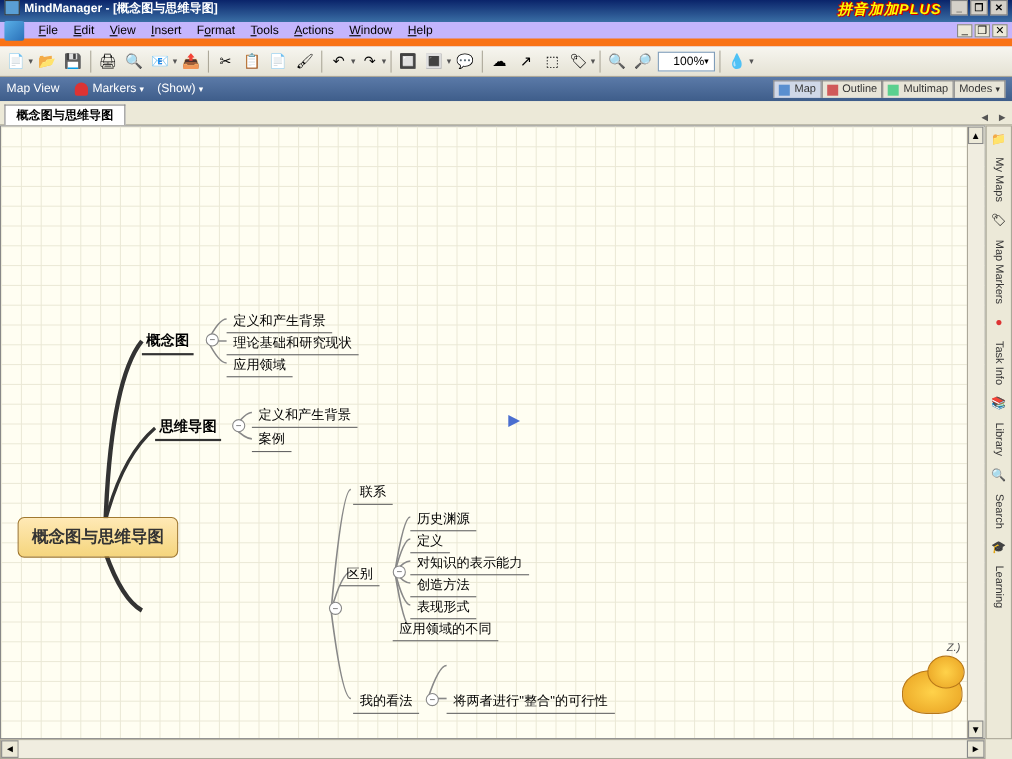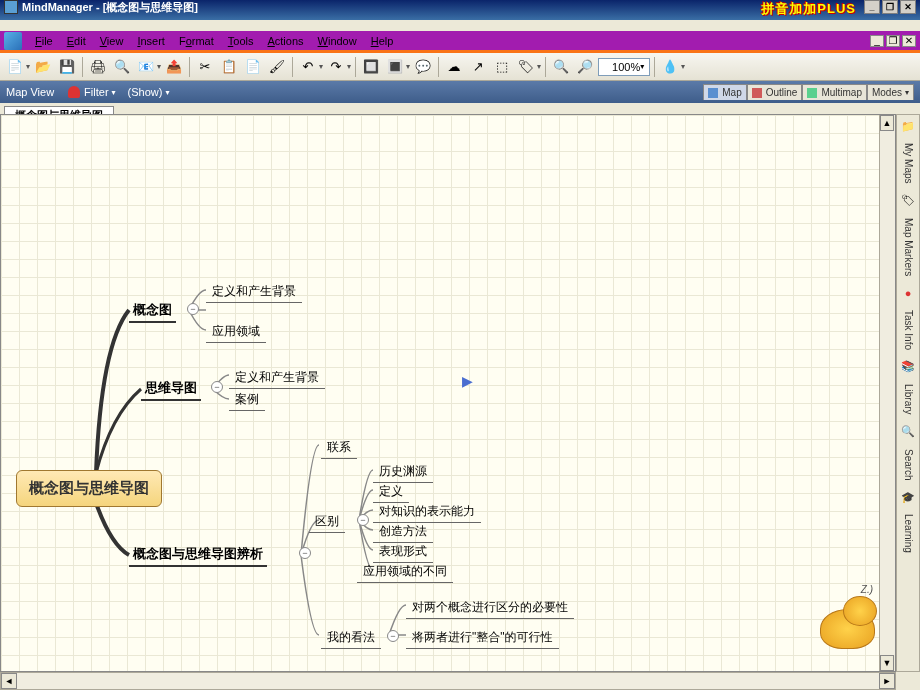--- a/index.html
+++ b/index.html
@@ -1,26 +1,26 @@
 <!DOCTYPE html>
 <html><head>
 <meta charset="utf-8">
 <style>
 * { margin: 0; padding: 0; box-sizing: border-box; font-family: "Microsoft YaHei", Tahoma, Arial, sans-serif; }
 body { width: 920px; height: 690px; overflow: hidden; background: #ece9d8; position: relative; }
 
 
 .titlebar { height: 20px; background: linear-gradient(to bottom, #0a246a, #3a6ea5); display: flex; align-items: flex-start; padding: 0 4px; color: white; font-size: 11px; font-weight: bold; }
 .titlebar .icon { width: 14px; height: 14px; background: #5a9fd4; margin-right: 4px; border: 1px solid #333; }
-.titlebar .plus-badge { margin-left: auto; font-weight: bold; font-size: 13px; color: #ff0; text-shadow: 1px 1px 0 #c00, -1px -1px 0 #c00; margin-right: 8px; letter-spacing: 1px; }
+.titlebar .plus-badge { margin-left: auto; font-weight: bold; font-size: 13px; color: #ff0; text-shadow: 1px 1px 0 #c00, -1px -1px 0 #c00; margin-right: 8px; letter-spacing: 1px; font-style: italic; }
 .win-btns { display: flex; gap: 2px; }
 .win-btns span { width: 16px; height: 14px; background: #d4d0c8; border: 1px solid #808080; font-size: 9px; display: flex; align-items: center; justify-content: center; color: #000; }
 
 
-.menubar { height: 22px; background: #a21caf; display: flex; align-items: center; padding: 0 4px; font-size: 11px; border-bottom: 3px solid #f97316; position: relative; margin-top: 11px; }
+.menubar { height: 22px; background: #c4b5fd; display: flex; align-items: center; padding: 0 4px; font-size: 11px; border-bottom: 7px solid #f97316; position: relative; }
 .menubar .micon { width: 18px; height: 18px; background: linear-gradient(135deg,#5ab0e8,#2a70b8); border-radius: 2px; margin-right: 6px; }
 .menubar .mitem { padding: 2px 7px; cursor: default; }
 .menubar .mitem u { text-decoration: underline; }
 .menubar .right-btns { margin-left: auto; display: flex; gap: 2px; font-size: 10px; }
 .menubar .right-btns span { width: 14px; height: 12px; border: 1px solid #888; background: #ece9d8; display:flex; align-items:center; justify-content:center; }
 
 
 .toolbar { height: 28px; background: linear-gradient(to bottom, #f7f6f0, #e5e2d4); border-bottom: 1px solid #aca899; display: flex; align-items: center; padding: 0 4px; gap: 2px; }
 .tb-btn { width: 22px; height: 22px; display: flex; align-items: center; justify-content: center; font-size: 13px; cursor: default; border: 1px solid transparent; }
 .tb-sep { width: 1px; height: 20px; background: #aca899; margin: 0 2px; }
@@ -157,21 +157,21 @@
     </div>
   <div class="tb-sep"></div>
   <div class="tb-btn">💧</div>
     <span class="tb-drop">▾</span>
 </div>
 
 <div class="viewbar">
   <span class="label">Map View</span>
   <span class="fitem">
       <span class="filter-ic"></span>
-      <span>Filter</span>
+      <span>Markers</span>
       <span class="vd">▾</span>
     </span>
   <span class="fitem">
       <span>(Show)</span>
       <span class="vd">▾</span>
     </span>
   <div class="right-tabs">
     <div class="vtab active">
         <span class="smic" style="background:#5a8fd0"></span>
         <span>Map</span>
@@ -230,44 +230,43 @@
     <path d="M 388 520 Q 398 490 405 490" stroke="#888" stroke-width="1.5" fill="none"></path>
     <path d="M 388 520 L 405 520" stroke="#888" stroke-width="1.5" fill="none"></path>
   </svg>
 
   <div class="canvas">
     <div class="node root" style="top:355px;left:15px">概念图与思维导图</div>
 
     <div class="node main-node" style="top:184px;left:128px">概念图</div>
     <div class="expand" style="top:188px;left:186px">−</div>
     <div class="node sub-node" style="top:166px;left:205px">定义和产生背景</div>
+    <div class="node sub-node" style="top:186px;left:205px">理论基础和研究现状</div>
     <div class="node sub-node" style="top:206px;left:205px">应用领域</div>
 
     <div class="node main-node" style="top:262px;left:140px">思维导图</div>
     <div class="expand" style="top:266px;left:210px">−</div>
     <div class="node sub-node" style="top:252px;left:228px">定义和产生背景</div>
     <div class="node sub-node" style="top:274px;left:228px">案例</div>
 
     <div class="play" style="top:258px;left:461px">▶</div>
 
-    <div class="node main-node" style="top:428px;left:128px">概念图与思维导图辨析</div>
     <div class="expand" style="top:432px;left:298px">−</div>
     <div class="node sub-node" style="top:322px;left:320px">联系</div>
     <div class="node sub-node" style="top:396px;left:308px">区别</div>
     <div class="expand" style="top:399px;left:356px">−</div>
     <div class="node sub-node" style="top:346px;left:372px">历史渊源</div>
     <div class="node sub-node" style="top:366px;left:372px">定义</div>
     <div class="node sub-node" style="top:386px;left:372px">对知识的表示能力</div>
     <div class="node sub-node" style="top:406px;left:372px">创造方法</div>
     <div class="node sub-node" style="top:426px;left:372px">表现形式</div>
     <div class="node sub-node" style="top:446px;left:356px">应用领域的不同</div>
 
     <div class="node sub-node" style="top:512px;left:320px">我的看法</div>
     <div class="expand" style="top:515px;left:386px">−</div>
-    <div class="node sub-node" style="top:482px;left:405px">对两个概念进行区分的必要性</div>
     <div class="node sub-node" style="top:512px;left:405px">将两者进行"整合"的可行性</div>
   </div>
 
   <div class="lion">
     <div class="lion-z">Z.)</div>
     <div class="lion-body"></div>
     <div class="lion-head"></div>
   </div>
 
   <div class="vscroll">

